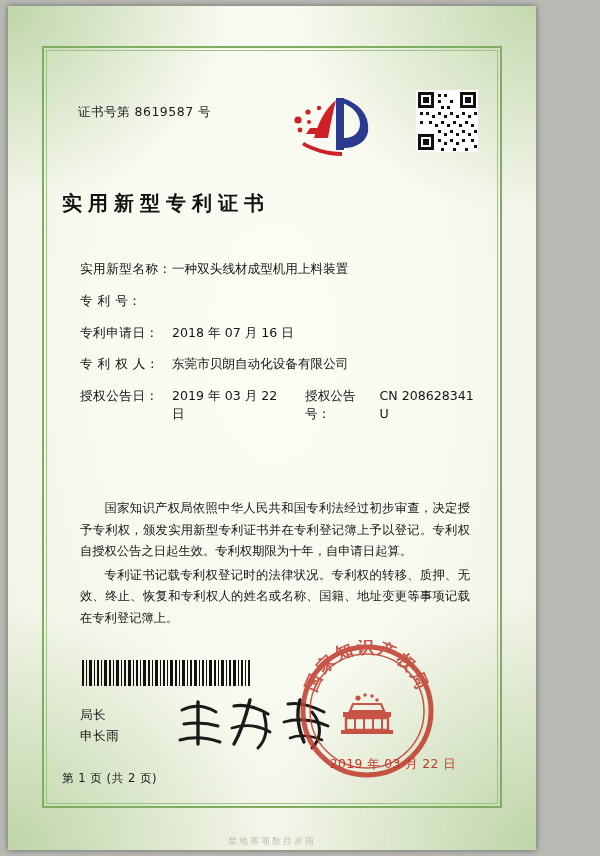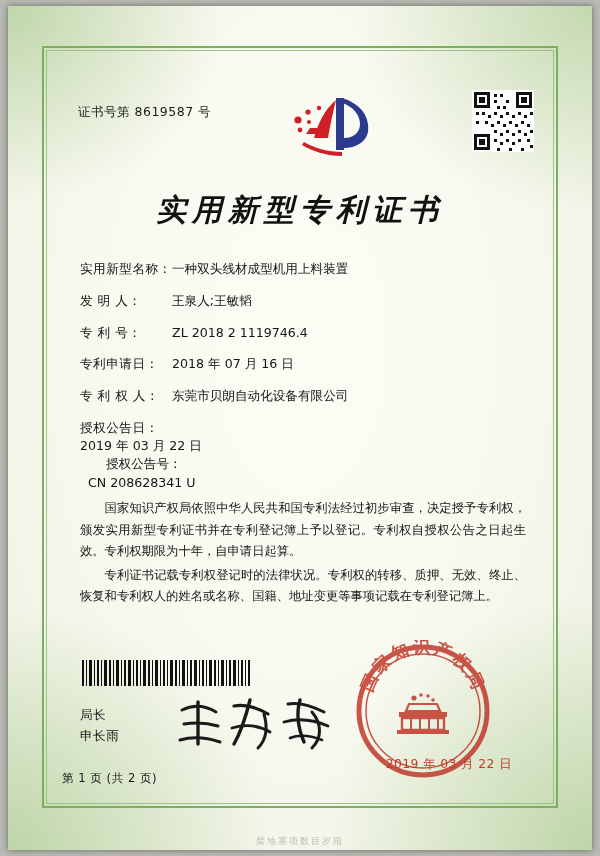--- a/index.html
+++ b/index.html
@@ -5,21 +5,21 @@
   html,body{margin:0;padding:0;}
   body{
     width:600px;height:856px;
     background:#b9b9b4;
     font-family:"DejaVu Sans","Liberation Sans",sans-serif;
     overflow:hidden;
   }
   .page{
     position:absolute;
     left:8px;top:6px;
-    width:584px;height:844px;
+    width:528px;height:844px;
     background:
       radial-gradient(ellipse at 50% 40%, #fdfdf6 0%, #f7f8ee 55%, #eef1e2 100%);
     box-shadow:0 0 6px rgba(0,0,0,.45);
   }
   
   .wash{position:absolute;pointer-events:none;}
   .wash.tl{left:0;top:0;width:220px;height:200px;
     background:radial-gradient(ellipse at 0% 0%, rgba(150,190,120,.55) 0%, rgba(150,190,120,0) 70%);}
   .wash.tr{right:0;top:0;width:240px;height:210px;
     background:radial-gradient(ellipse at 100% 0%, rgba(150,190,120,.50) 0%, rgba(150,190,120,0) 70%);}
@@ -43,33 +43,31 @@
   .cert-no{
     position:absolute;left:16px;top:36px;
     font-size:12.5px;color:#1b1b1b;letter-spacing:.5px;
     font-family:"DejaVu Sans","Liberation Sans",sans-serif;
   }
   .logo{position:absolute;left:222px;top:26px;width:96px;height:70px;}
   .qr{position:absolute;right:4px;top:22px;width:62px;height:62px;}
 
   .title{
     position:absolute;left:0;right:0;top:122px;
-    text-align:center;
-    font-size:30px;font-weight:bold;letter-spacing:6px;
+    font-size:20px;font-weight:bold;letter-spacing:6px;
     color:#111;
     font-family:"DejaVu Sans","Liberation Sans",sans-serif;
-    font-style:italic;
   }
 
   .fields{position:absolute;left:18px;right:8px;top:192px;}
   .row{display:flex;margin-bottom:13.5px;font-size:12.6px;color:#141414;line-height:1.45;}
   .lab{width:92px;flex:none;letter-spacing:.5px;}
   .val{flex:1;}
   .row.addr .val{line-height:1.65;}
-  .row.twocol{justify-content:space-between;flex-direction:column;}
+  .row.twocol{justify-content:space-between;}
   .pubdate-right{margin-left:26px;}
 
   .para{
     position:absolute;left:18px;right:12px;top:430px;
     font-size:12.3px;line-height:1.75;color:#151515;text-align:justify;
   }
   .para p{margin:0 0 2px 0;text-indent:2em;}
 
   .barcode{
     position:absolute;left:20px;top:592px;width:168px;height:26px;
@@ -195,26 +193,21 @@
     </div>
 
     <div class="title">实用新型专利证书</div>
 
     <div class="fields">
       <div class="row">
         <div class="lab">实用新型名称：</div>
         <div class="val">一种双头线材成型机用上料装置</div>
       </div>
       <div class="row">
-        <div class="lab">发 明 人：</div>
-        <div class="val">王泉人;王敏韬</div>
-      </div>
-      <div class="row">
         <div class="lab">专 利 号：</div>
-        <div class="val">ZL 2018 2 1119746.4</div>
       </div>
       <div class="row">
         <div class="lab">专利申请日：</div>
         <div class="val">2018 年 07 月 16 日</div>
       </div>
       <div class="row">
         <div class="lab">专 利 权 人：</div>
         <div class="val">东莞市贝朗自动化设备有限公司</div>
       </div>
       <div class="row twocol">

